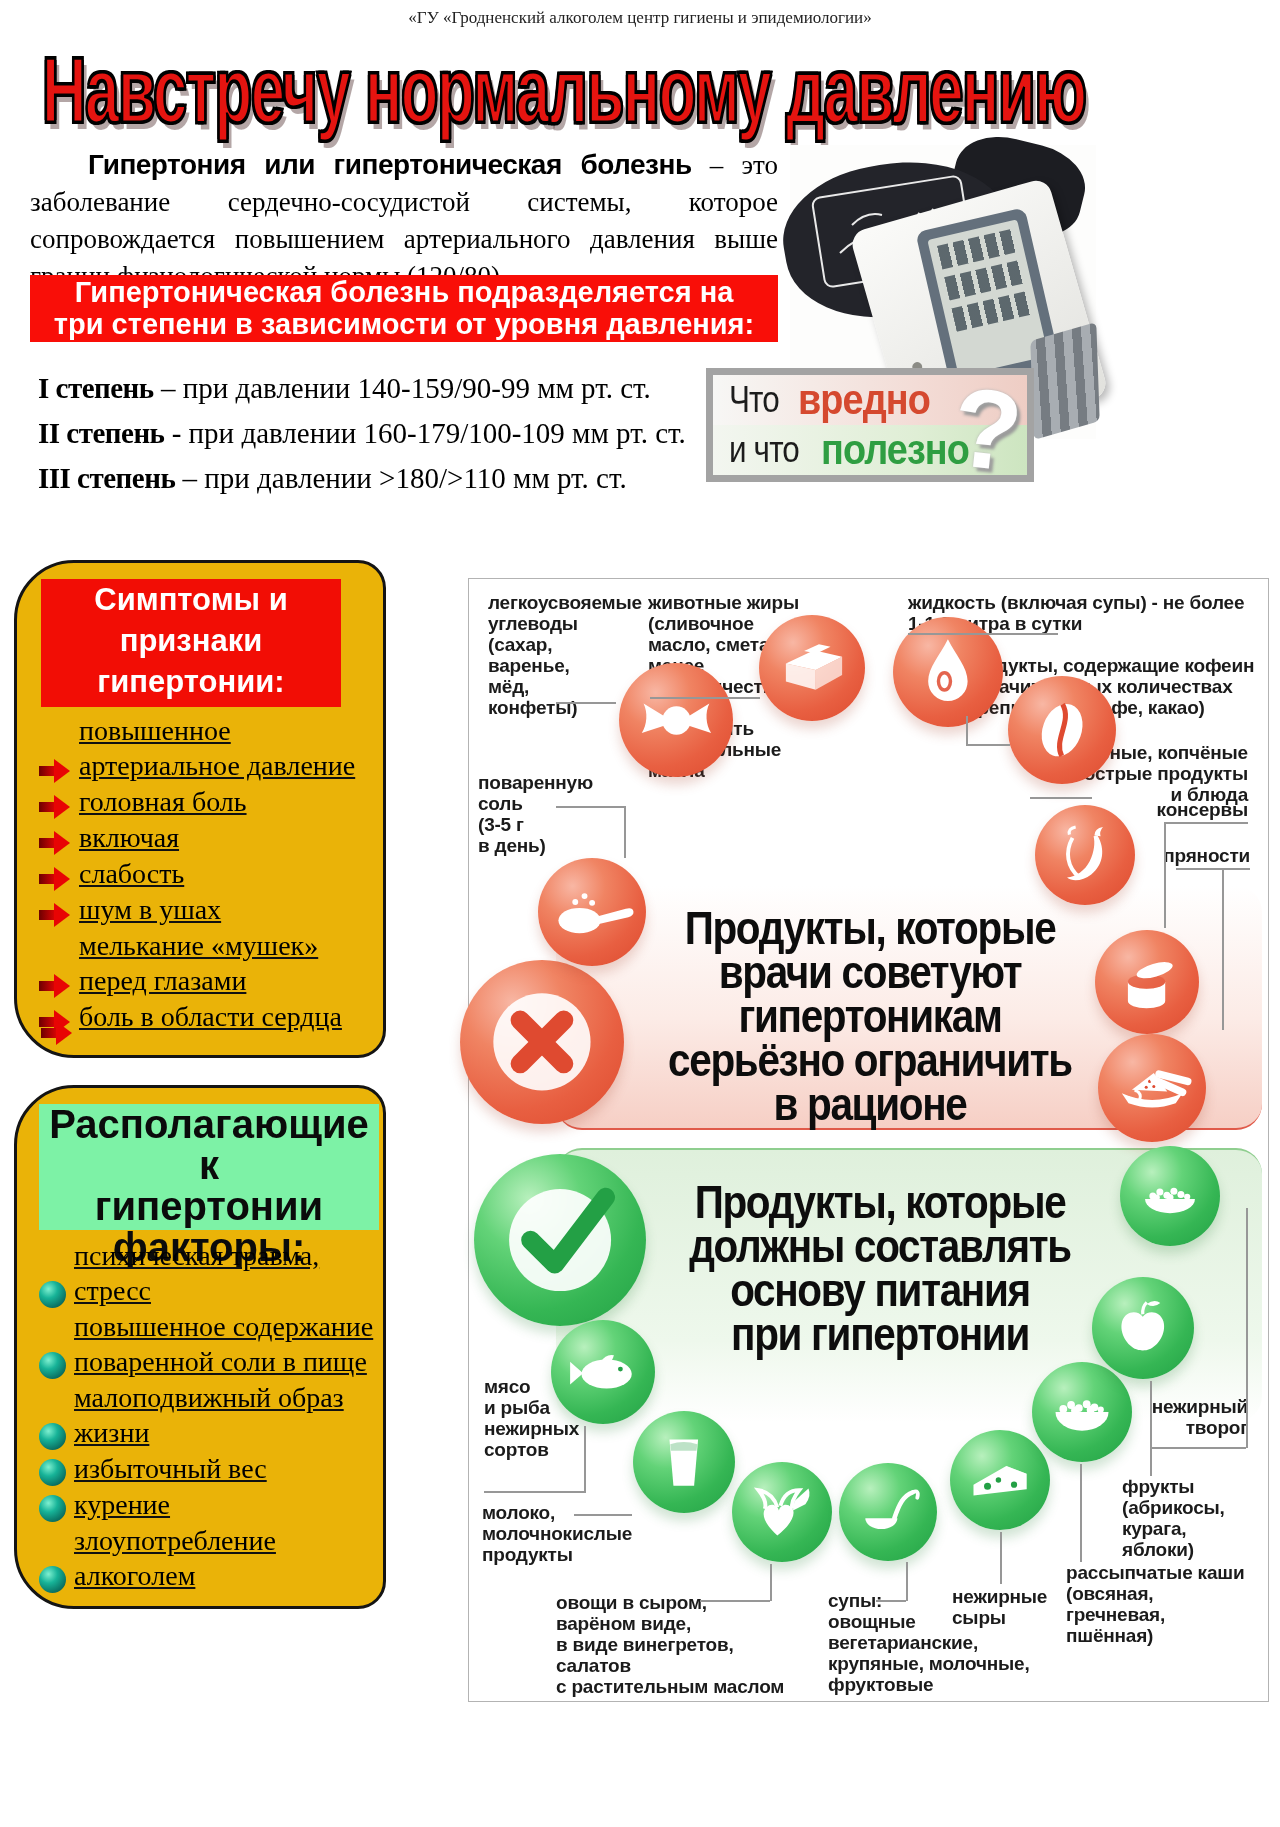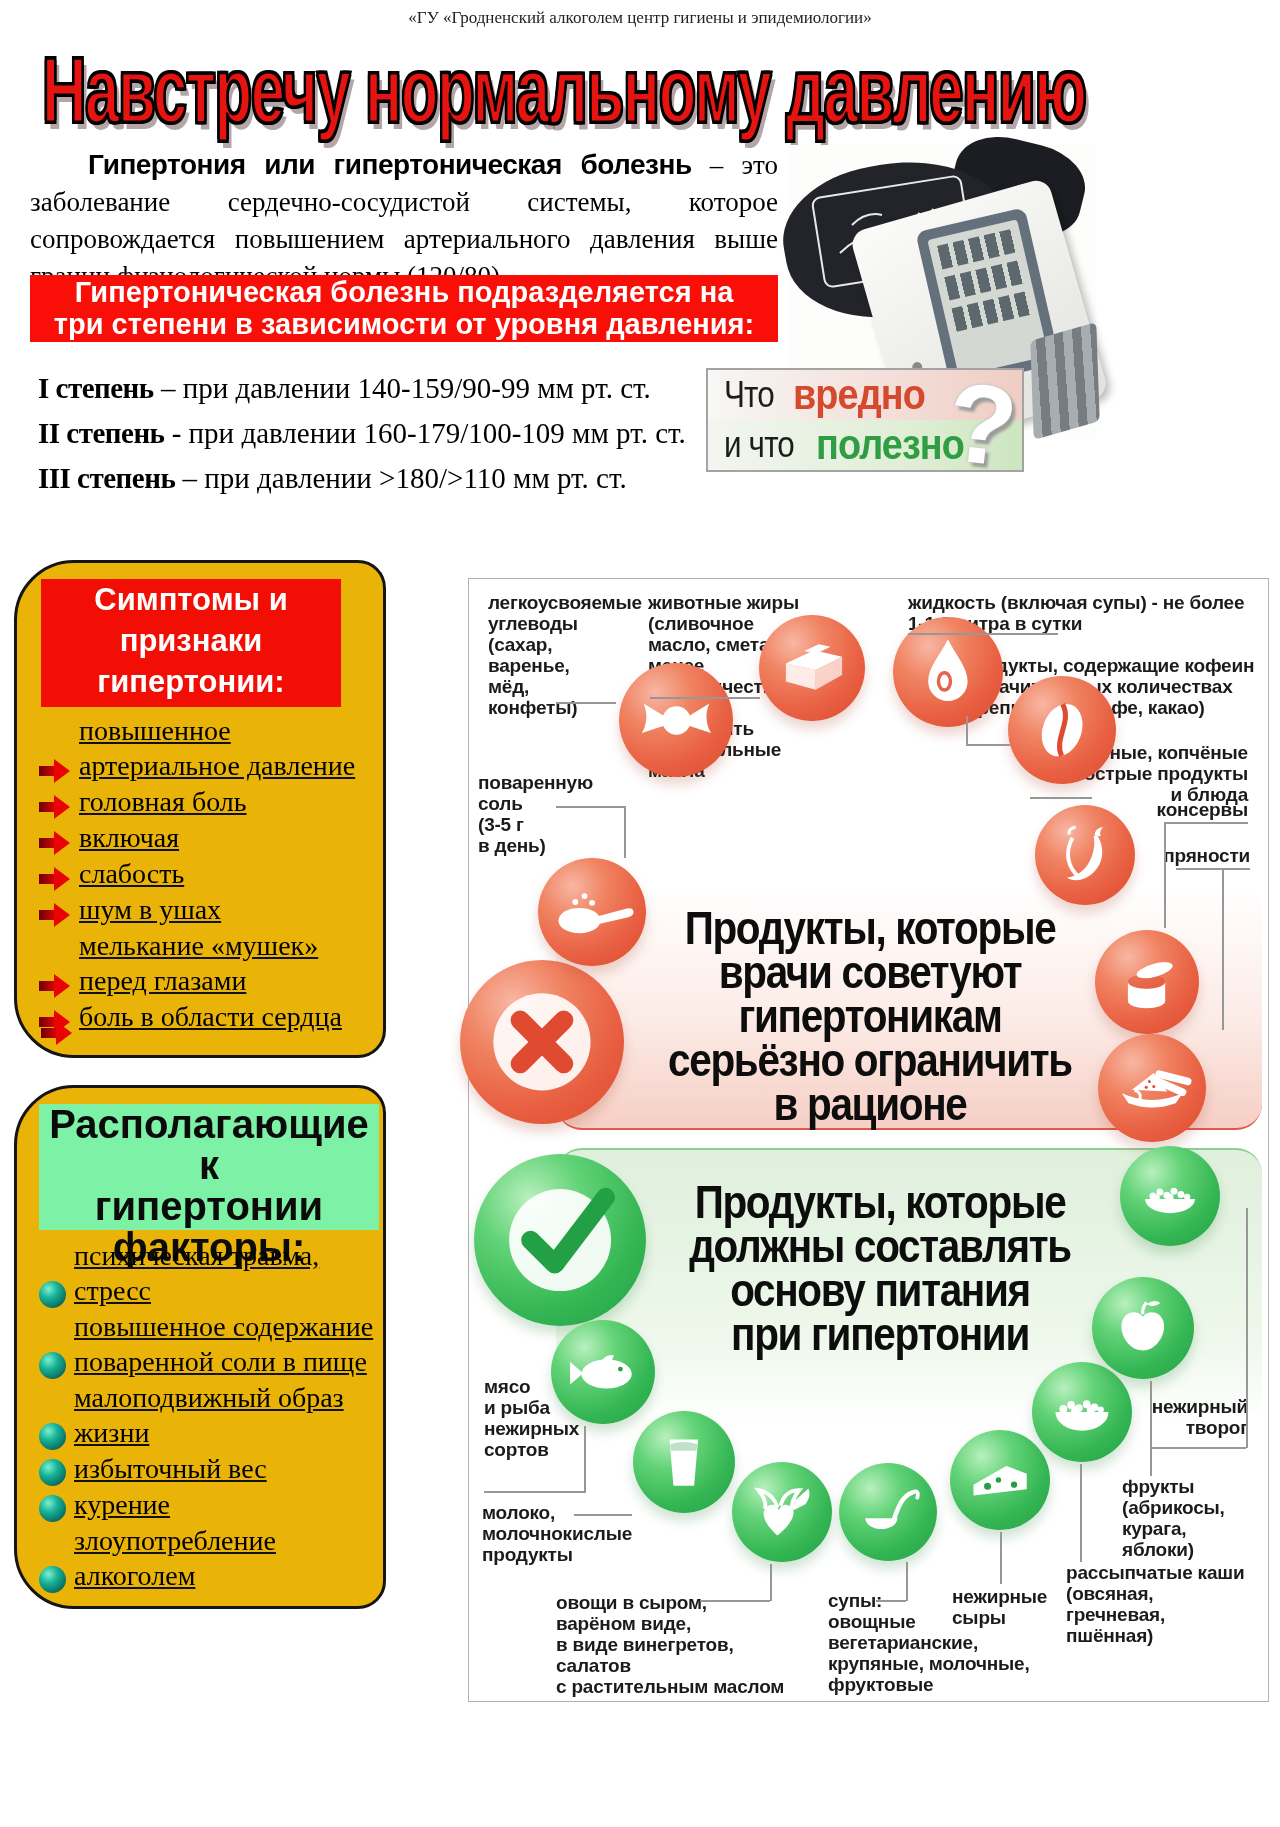--- a/index.html
+++ b/index.html
@@ -32,21 +32,21 @@
   .screen{left:10px;top:10px;width:92px;height:140px;background:#d3d8d2;border-radius:4px;}
   .seg{margin:8px 8px 0 8px;height:24px;opacity:.8;
       background:repeating-linear-gradient(90deg,#3f4c54 0 11px,transparent 11px 16px);}
   .dev-btn{left:18px;top:168px;width:54px;height:20px;background:#cfcfc9;border:1px solid #9a9a94;border-radius:10px;}
   .dev-dot{left:24px;top:142px;width:10px;height:10px;background:#8b8b85;border-radius:50%;}
   .dev-logo{left:96px;top:186px;width:12px;height:16px;background:#c4372c;}
   .vents{left:242px;top:186px;width:66px;height:100px;border-radius:6px;transform:skewY(-14deg) rotate(-2deg);
       background:repeating-linear-gradient(88deg,#a8adb2 0 9px,#767c82 9px 18px);}
 
   
-  .qbanner{left:706px;top:368px;width:314px;height:100px;border:2px solid #a3a3a3;z-index:5;}
+  .qbanner{left:706px;top:368px;width:314px;height:100px;border:7px solid #a3a3a3;z-index:5;}
   .qrow{display:flex;align-items:center;gap:10px;padding-left:16px;height:50px;}
   .qrow1{background:linear-gradient(90deg,#f7f7f5 0%,#f3dcd6 65%,#eecdc4 100%);}
   .qrow2{background:linear-gradient(90deg,#f3f6f0 0%,#dfeed5 65%,#cde5c0 100%);}
   .qword{font-size:37px;letter-spacing:-1px;transform:scaleX(.85);transform-origin:left center;color:#1c1c1c;}
   .qbad{font-weight:700;font-size:42px;color:#d5492f;letter-spacing:-1px;transform:scaleX(.9);transform-origin:left center;}
   .qgood{font-weight:700;font-size:42px;color:#2f9e42;letter-spacing:-1px;transform:scaleX(.9);transform-origin:left center;}
   .qmark{position:absolute;right:6px;top:-10px;font-weight:700;font-size:112px;color:#fff;transform:rotate(6deg);
       text-shadow:0 0 3px #b5b5b5,4px 4px 3px #9a9a9a;}
 
   

